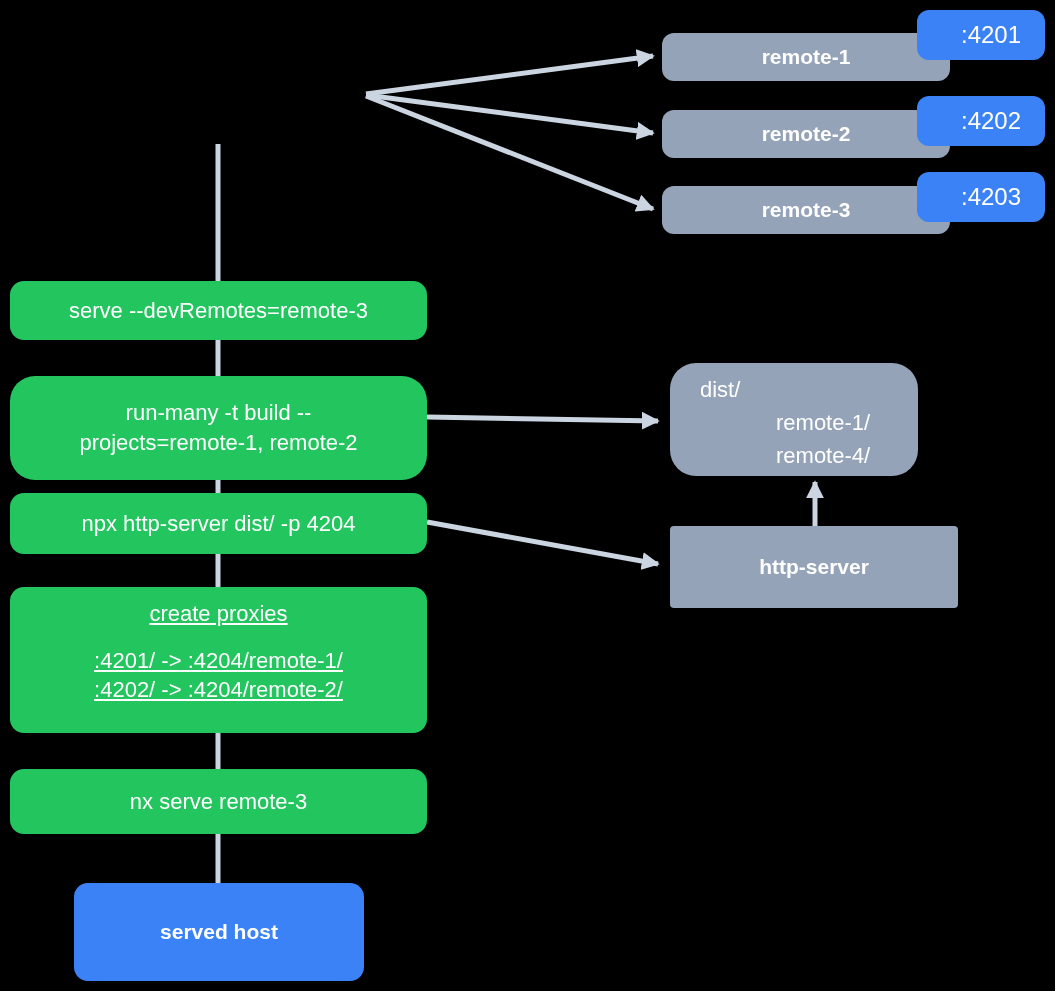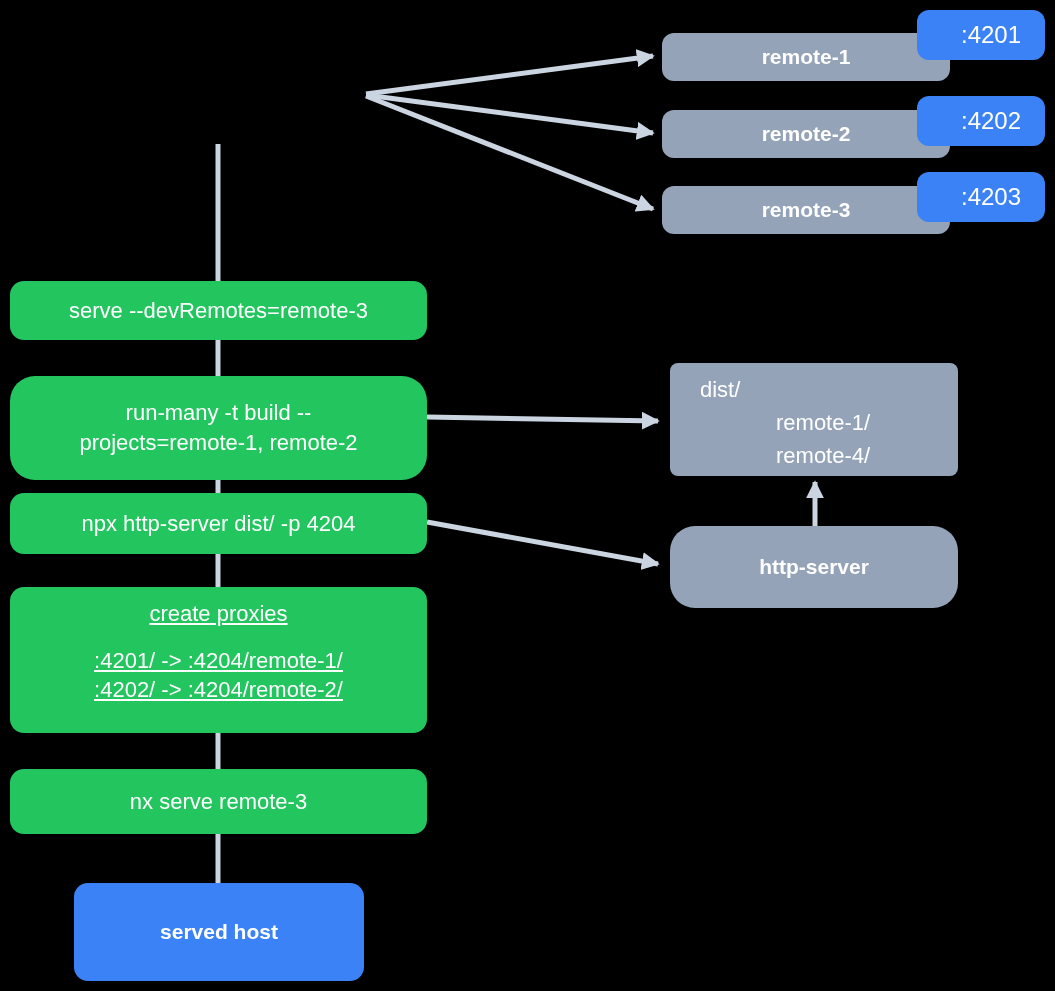--- a/index.html
+++ b/index.html
@@ -59,30 +59,30 @@
     background: #3B82F6; border-radius: 12px;
     color: #fff; font-size: 24px;
     display: flex; align-items: center; justify-content: center;
     z-index: 2;
     padding-left: 20px;
   }
   .badge-1 { top: 10px; }
   .badge-2 { top: 96px; }
   .badge-3 { top: 172px; }
   .dist-box {
-    left: 670px; top: 363px; width: 288px; height: 113px;
-    background: #94A3B8; border-radius: 8px;
+    left: 670px; top: 363px; width: 248px; height: 113px;
+    background: #94A3B8; border-radius: 26px;
     align-items: flex-start; justify-content: flex-start;
     padding: 10px 0 0 30px; text-align: left;
     font-size: 22px; line-height: 33px;
   }
   .dist-box .indent { margin-left: 76px; }
   .http-server-box {
     left: 670px; top: 526px; width: 288px; height: 82px;
-    background: #94A3B8; border-radius: 25px;
+    background: #94A3B8; border-radius: 4px;
     font-weight: bold; font-size: 21px;
   }
 </style>
 </head>
 <body>
 
 <div class="canvas">
 
   <svg class="connector-layer" viewBox="0 0 1055 991" xmlns="http://www.w3.org/2000/svg">
     <defs>

